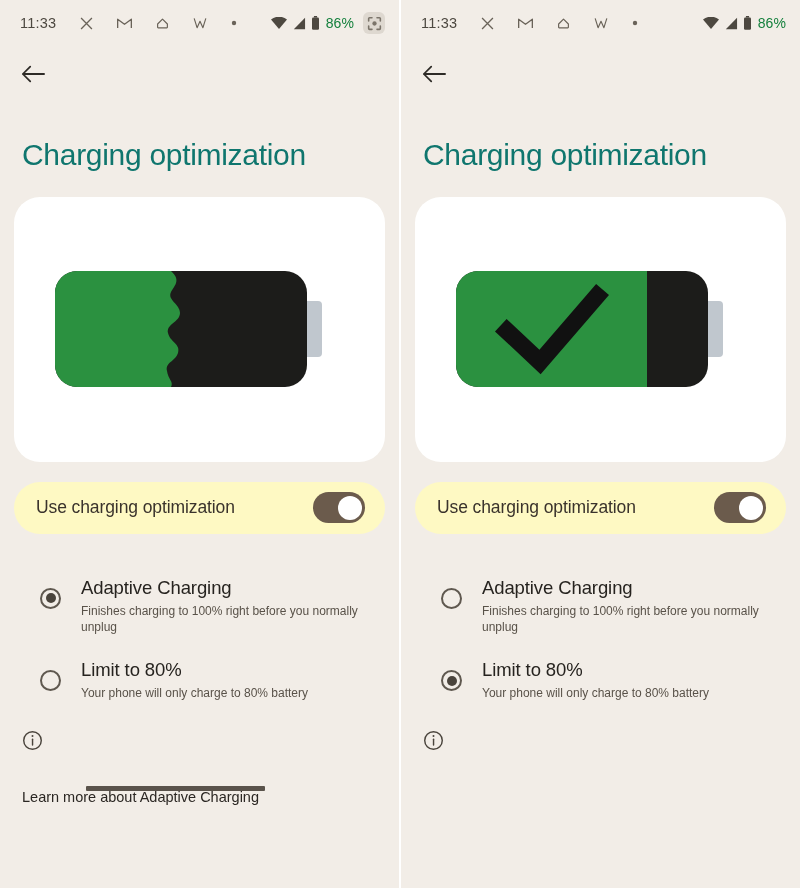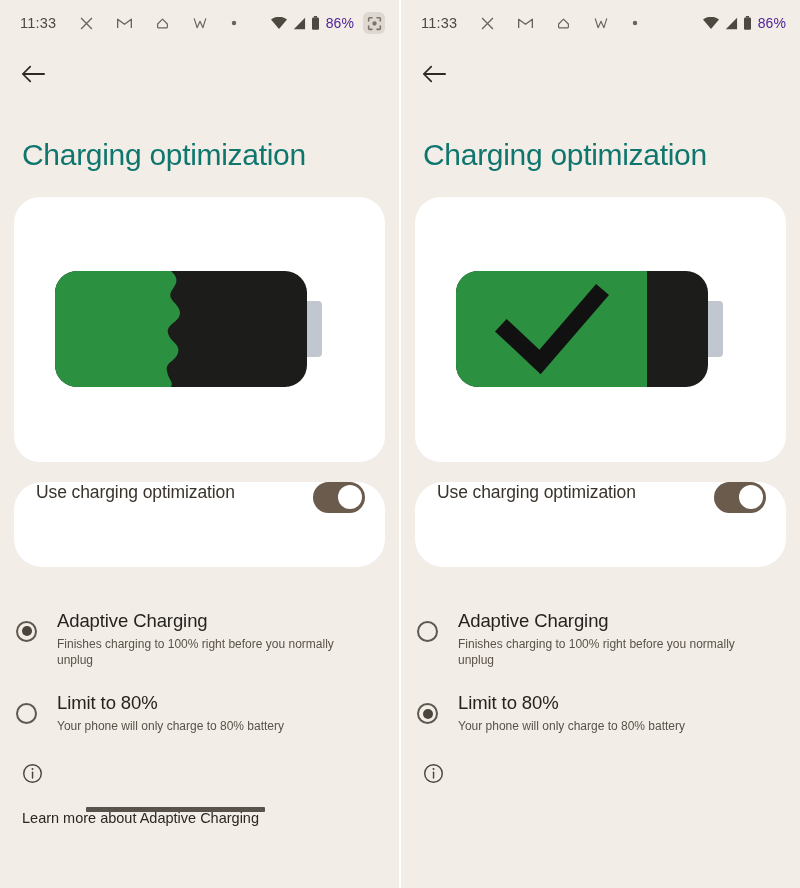--- a/index.html
+++ b/index.html
@@ -23,21 +23,21 @@
     height:46px; width:100%;
     display:flex; align-items:center;
     padding:0 14px 0 20px;
     font-size:14.5px; color:#5a544c;
   }
   .sb-left { display:flex; align-items:center; gap:24px; flex:1; }
   .sb-time { font-size:14.5px; color:#4d4840; letter-spacing:.2px; }
   .sb-ico { display:inline-flex; align-items:center; justify-content:center;
             color:#6a6359; }
   .sb-right { display:flex; align-items:center; gap:5px; }
-  .sb-pct { font-size:14px; color:#4c1d95; letter-spacing:.1px; margin-left:1px;}
+  .sb-pct { font-size:14px; color:#15803d; letter-spacing:.1px; margin-left:1px;}
   .capture-btn {
     width:22px; height:22px; border-radius:6px;
     background:#ded8d0; display:flex; align-items:center; justify-content:center;
     margin-left:4px;
   }
 
   
   .topbar { height:56px; display:flex; align-items:center; padding-left:18px; }
   .back-btn { width:30px; height:30px; display:flex; align-items:center; justify-content:center; }
 
@@ -53,59 +53,59 @@
     background:#ffffff;
     border-radius:26px;
     height:265px;
     display:flex; align-items:center; justify-content:center;
   }
   .battery-wrap { position:relative; width:300px; height:150px; }
 
   
   .toggle-row {
     margin:20px 14px 0 14px;
-    background:#ffffff;
+    background:#fef9c3;
     border-radius:28px;
-    height:85px;
-    display:flex; align-items:flex-start; justify-content:space-between;
+    height:52px;
+    display:flex; align-items:center; justify-content:space-between;
     padding:0 20px 0 22px;
   }
   .toggle-label { font-size:17.5px; color:#3a332c; letter-spacing:-0.1px; }
   .switch {
     width:52px; height:31px; border-radius:16px;
     background:#6B5B4C; position:relative; flex:none;
   }
   .switch .knob {
     position:absolute; top:3.5px; right:3.5px;
     width:24px; height:24px; border-radius:50%;
     background:#ffffff;
   }
 
   
-  .options { margin-top:34px; padding:0 16px 0 4px; }
+  .options { margin-top:34px; padding:0 16px 0 28px; }
   .opt { display:flex; align-items:flex-start; padding:8px 0 14px 0; }
   .radio {
     width:21px; height:21px; border-radius:50%;
     border:2px solid #5f584f; flex:none;
     margin:12px 20px 0 12px;
     display:flex; align-items:center; justify-content:center;
     background:transparent;
   }
   .radio .dot { width:10px; height:10px; border-radius:50%; background:#4a443c; display:none; }
   .radio.checked .dot { display:block; }
   .opt-text { flex:1; }
   .opt-title { font-size:18.5px; color:#26231f; letter-spacing:-0.1px; line-height:1.3; }
   .opt-desc  { font-size:12px; color:#595249; line-height:1.4; margin-top:3px; max-width:300px; }
 
   
   .info { padding:14px 18px 0 22px; }
   .info-icon { margin-bottom:16px; }
   .info-text { font-size:14px; color:#3f3a34; line-height:1.45; letter-spacing:-0.05px; }
   .learn-more {
-    margin-top:6px; font-size:14.5px; color:#2b2723;
+    margin-top:18px; font-size:14.5px; color:#2b2723;
     position:relative; display:inline-block;
   }
   .lm-bar {
     position:absolute; height:5px; background:#5a534b;
     top:-3px; left:64px; right:-6px; border-radius:1px;
   }
   .lm-bar.wide { left:72px; right:-66px; }
 </style>
 </head>
 <body>

